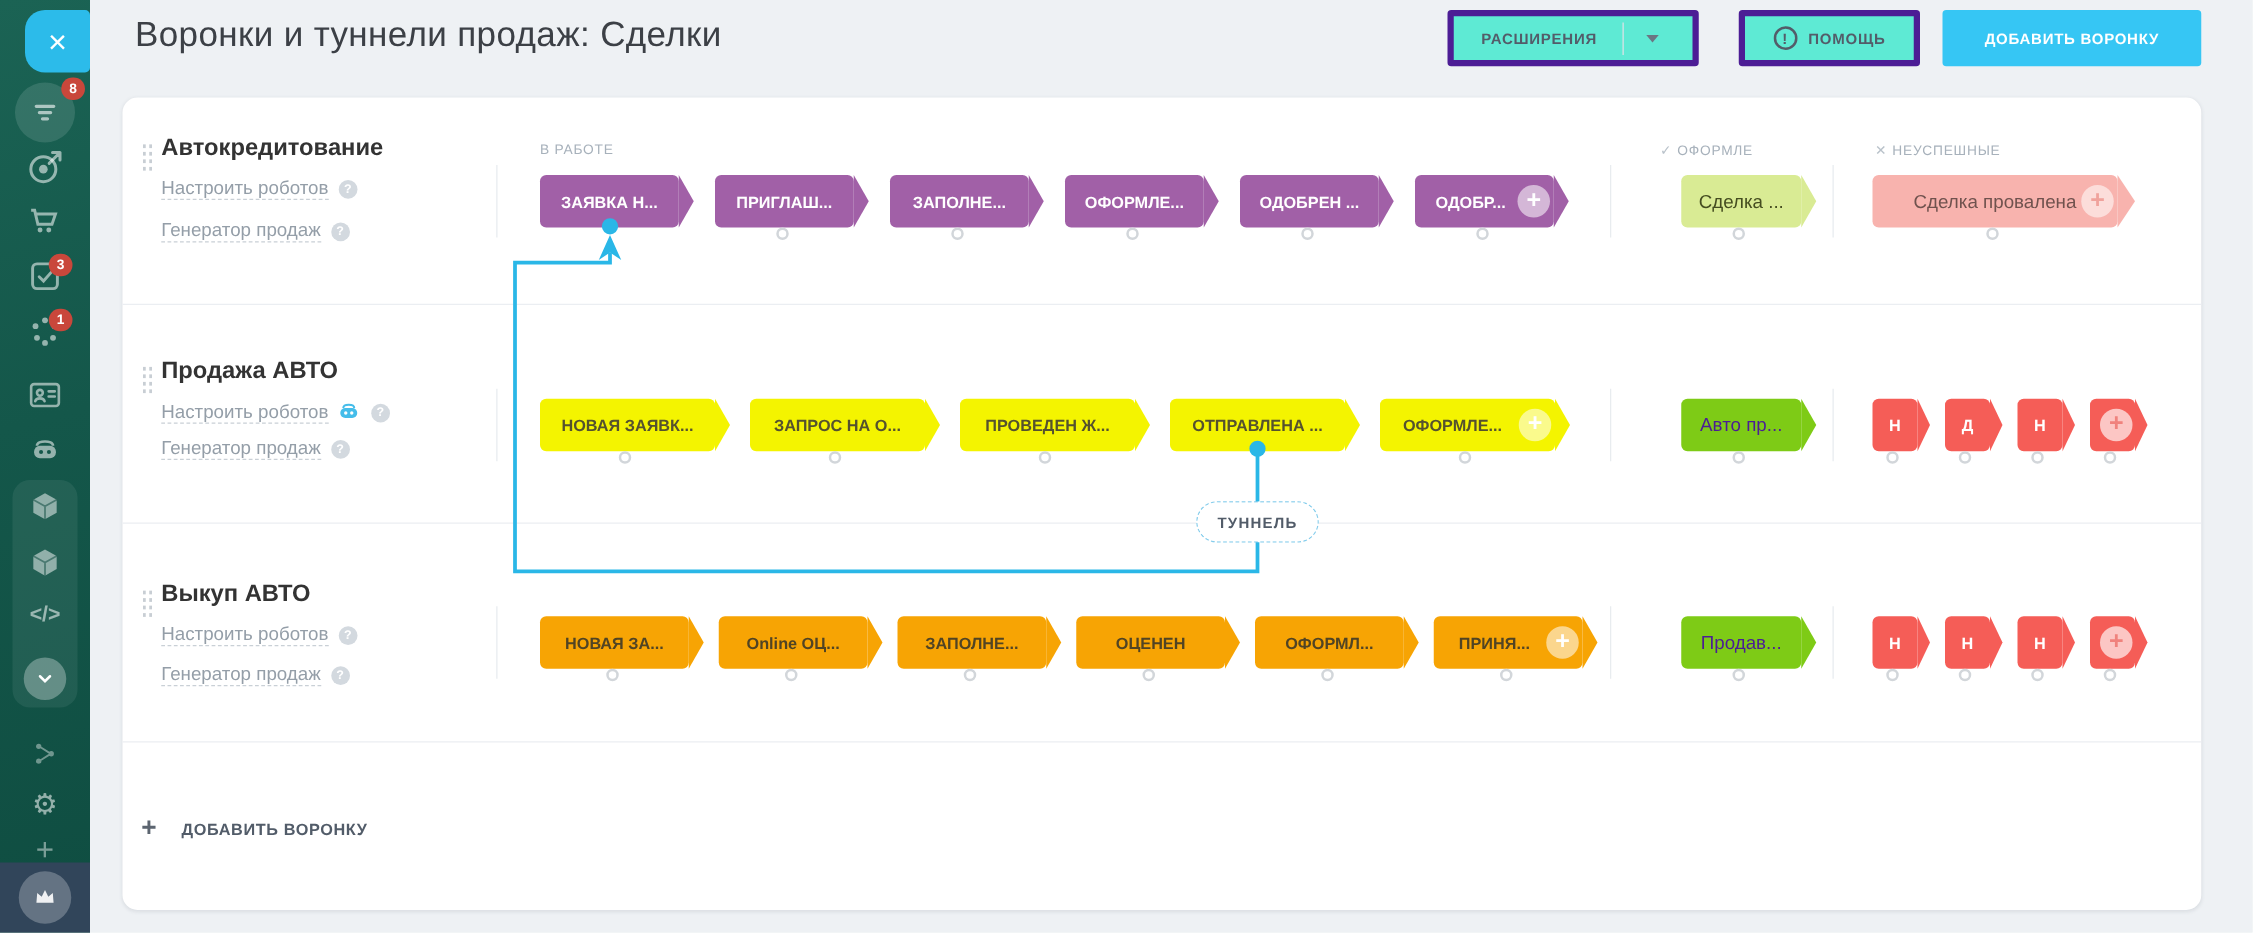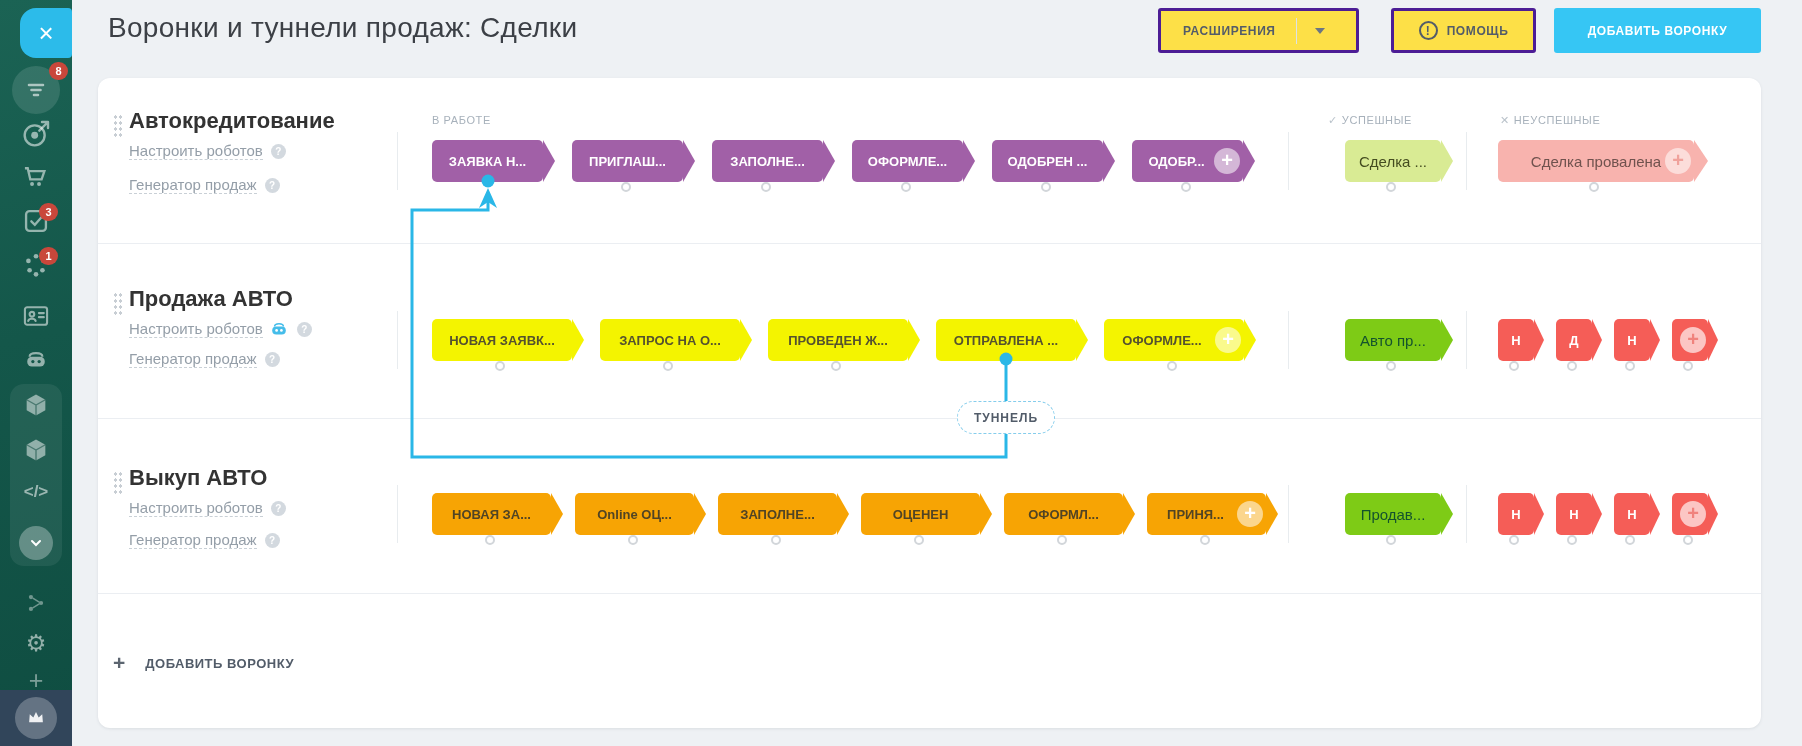--- a/index.html
+++ b/index.html
@@ -25,21 +25,21 @@
   .sb-chev { width:34px; height:34px; border-radius:50%; background:rgba(255,255,255,.30);
     display:flex; align-items:center; justify-content:center; }
   .sb-bottom { position:absolute; left:0; bottom:0; width:72px; height:56px; background:#31455a; }
   .sb-crown { position:absolute; left:15px; top:7px; width:42px; height:42px; border-radius:50%;
     background:rgba(255,255,255,.25); display:flex; align-items:center; justify-content:center; cursor:pointer; }
 
   
   .main { position:absolute; left:72px; top:0; width:1730px; height:746px; }
   .page-title { position:absolute; left:36px; top:12px; font-size:28px; font-weight:300;
     color:#3c4046; letter-spacing:.3px; }
-  .hbtn { position:absolute; top:8px; height:45px; background:#fde047; border:3px solid #4c1d95;
+  .hbtn { position:absolute; top:8px; height:45px; background:#5eead4; border:5px solid #4c1d95;
     border-radius:3px; display:flex; align-items:center; color:#535c69; font-size:12px;
     font-weight:bold; letter-spacing:.6px; cursor:pointer; }
   .btn-ext { right:443px; width:201px; padding-left:22px; }
   .btn-ext .vdiv { width:1px; height:26px; background:#dde2e6; margin:0 18px 0 20px; }
   .caret { width:0; height:0; border-left:5px solid transparent; border-right:5px solid transparent;
     border-top:6px solid #6b7683; }
   .btn-help { right:266px; width:145px; justify-content:center; gap:9px; }
   .help-ico { width:19px; height:19px; border:2px solid #535c69; border-radius:50%;
     font-size:12px; font-weight:bold; display:flex; align-items:center; justify-content:center; }
   .btn-add { right:41px; width:207px; background:#36c6f4; border:none; color:#fff;
@@ -51,21 +51,21 @@
   .frow { position:absolute; left:0; width:1663px; }
   .row1 { top:0; height:165px; }
   .row2 { top:165px; height:175px; border-top:1px solid #ebeef2; }
   .row3 { top:340px; height:175px; border-top:1px solid #ebeef2; }
   .footer-row { position:absolute; top:515px; left:0; width:1663px; height:135px;
     border-top:1px solid #ebeef2; }
 
   .handle { position:absolute; left:15px; width:10px; height:24px;
     background-image:radial-gradient(#c8ced4 1.3px, transparent 1.4px);
     background-size:5px 6px; cursor:grab; }
-  .f-title { position:absolute; left:31px; font-size:22px; font-weight:bold; color:#333; }
+  .f-title { position:absolute; left:31px; font-size:19px; font-weight:bold; color:#333; }
   .f-link { position:absolute; left:31px; font-size:15px; color:#949ea8; cursor:pointer;
     white-space:nowrap; }
   .f-link .lnk { border-bottom:1px dashed #c9d0d6; }
   .qmark { display:inline-block; width:15px; height:15px; border-radius:50%; background:#d3d9df;
     color:#fff; font-size:10px; font-weight:bold; line-height:15px; text-align:center;
     margin-left:8px; vertical-align:1px; cursor:pointer; }
   .robot-mini { vertical-align:-2px; margin-left:6px; }
 
   .col-label { position:absolute; font-size:11px; color:#a7b1bb; letter-spacing:.6px;
     white-space:nowrap; }
@@ -84,21 +84,21 @@
   .port { position:absolute; bottom:-10px; left:calc(50% - 7px); width:10px; height:10px;
     background:#fff; border:2px solid #d2d6da; border-radius:50%; cursor:pointer; z-index:3; }
   .plus-c { position:absolute; right:3px; top:50%; transform:translateY(-50%); width:26px;
     height:26px; border-radius:50%; background:rgba(255,255,255,.55); color:#fff; font-size:20px;
     font-weight:bold; line-height:25px; text-align:center; cursor:pointer; z-index:2; }
 
   .purple  { background:#a160a7; border-left-color:#a160a7; color:#fff; }
   .yellow  { background:#f4f400; border-left-color:#f4f400; color:#55522e; }
   .orange  { background:#f7a404; border-left-color:#f7a404; color:#514424; }
   .lgreen  { background:#d9eb94; border-left-color:#d9eb94; color:#454d20; font-weight:normal; font-size:15px; }
-  .bgreen  { background:#7ecb16; border-left-color:#7ecb16; color:#14532d; font-weight:normal; font-size:15px; }
+  .bgreen  { background:#7ecb16; border-left-color:#7ecb16; color:#4c1d95; font-weight:normal; font-size:15px; }
   .pink    { background:#f8b3ae; border-left-color:#f8b3ae; color:#70524e; font-weight:normal; font-size:15px; }
   .redst   { background:#f55d57; border-left-color:#f55d57; color:#fff; }
   .redst::after { border-left-width:10px; }
   .redst .plus-c { background:rgba(255,255,255,.65); color:#f0827d; right:2px; }
 
   .g1 .stg { width:111px; margin-right:29px; } .g1 .stg:last-child { margin-right:0; }
   .g2 .stg { width:140px; margin-right:28px; } .g2 .stg:last-child { margin-right:0; }
   .g3 .stg { width:119px; margin-right:24px; } .g3 .stg:last-child { margin-right:0; }
   .gr  { left:1400px; } .gr .stg { width:36px; margin-right:22px; font-size:13px; }
   .gr .stg:last-child { margin-right:0; }
@@ -270,21 +270,21 @@
         <span class="lnk">Настроить роботов</span><span class="qmark">?</span>
       </div>
       <div class="f-link" style="top:98px">
         <span class="lnk">Генератор продаж</span><span class="qmark">?</span>
       </div>
 
       <div class="col-label" style="left:334px;top:36px">
         <span>В РАБОТЕ</span>
       </div>
       <div class="col-label" style="left:1230px;top:36px">
-        <span class="ci">✓</span><span>УСПЕШНЫЕ</span>
+        <span class="ci">✓</span><span>ОФОРМЛЕ</span>
       </div>
       <div class="col-label" style="left:1402px;top:36px">
         <span class="ci">✕</span><span>НЕУСПЕШНЫЕ</span>
       </div>
 
       <div class="vsep" style="left:299px;top:54px"></div>
       <div class="vsep" style="left:1190px;top:54px"></div>
       <div class="vsep" style="left:1368px;top:54px"></div>
 
       <div class="stages g1" style="top:62px">

